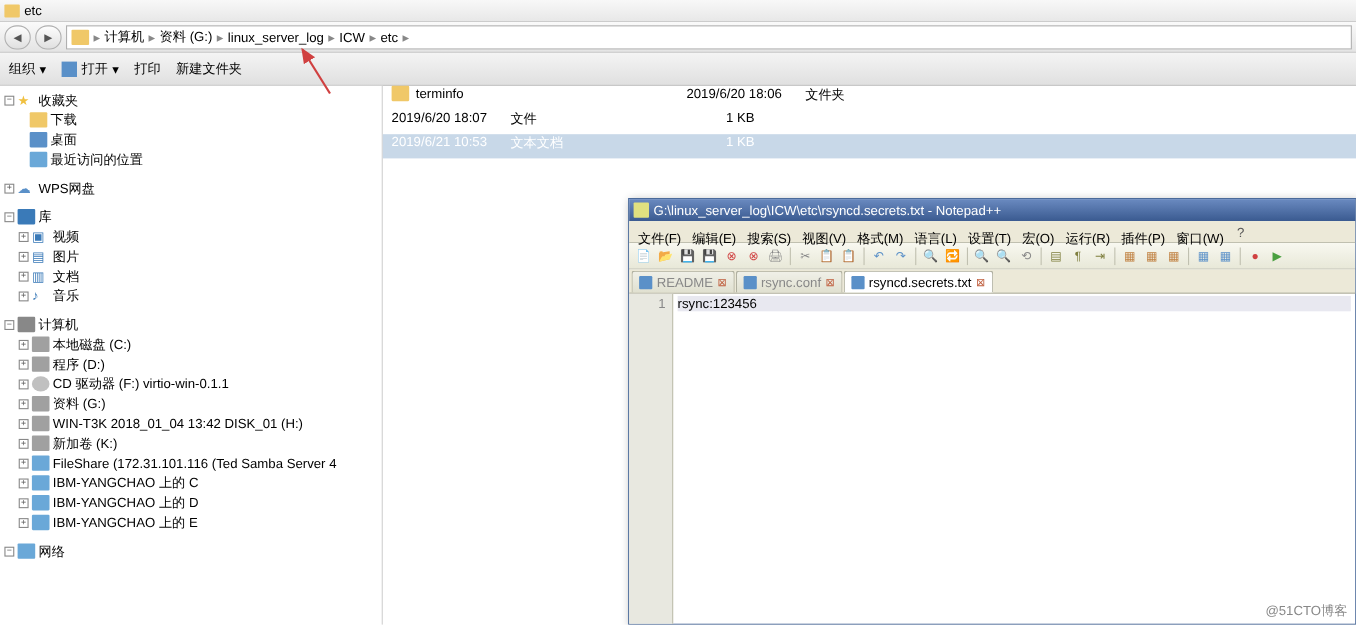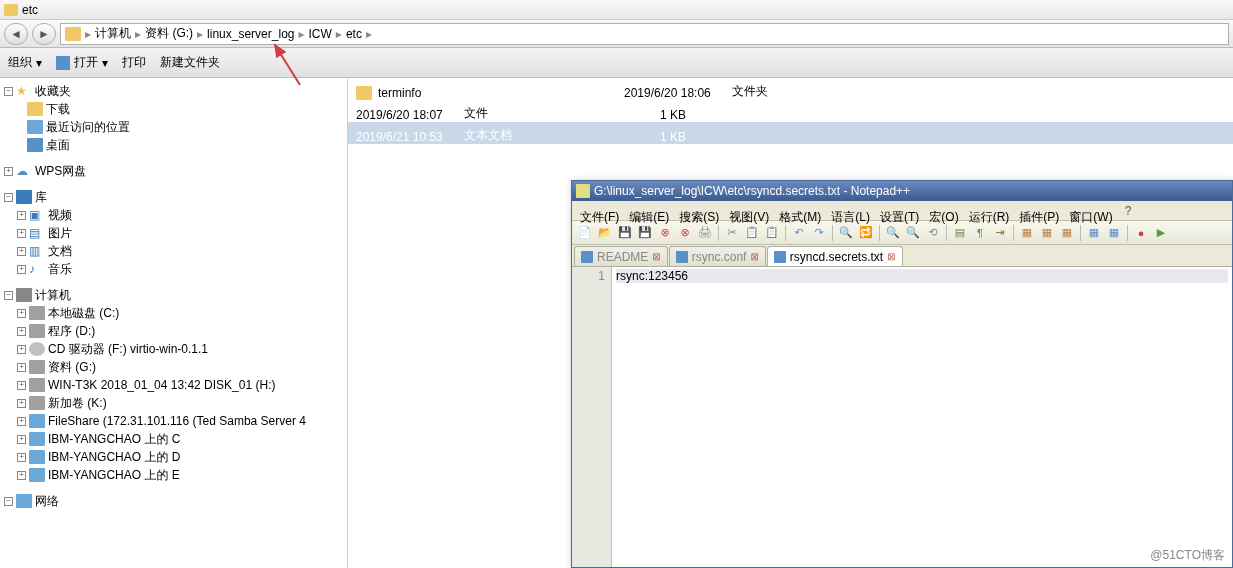--- a/index.html
+++ b/index.html
@@ -35,21 +35,21 @@
 .ic-comp { background: #888; border-radius: 1px; }
 .ic-disk { background: #a0a0a0; border-radius: 1px; }
 .ic-cd { background: #c0c0c0; border-radius: 50%; }
 .ic-net { background: #6aa8d8; border-radius: 1px; }
 .ind { display: inline-block; }
 
 .content { flex: 1; position: relative; }
 .col-header { height: 22px; background: linear-gradient(#fafafa, #e8e8e8); border-bottom: 1px solid #d0d0d0; display: flex; }
 .col { border-right: 1px solid #d0d0d0; padding: 3px 8px; display: flex; align-items: center; gap: 4px; }
 .col .sort { color: #888; font-size: 9px; }
-.file-row { display: flex; height: 22px; align-items: flex-end; }
+.file-row { display: flex; height: 22px; align-items: flex-start; }
 .file-row.sel { background: #c8d8e8; color: #fff; }
 .file-row .cell { padding: 0 8px; display: flex; align-items: center; gap: 6px; }
 .fic { width: 16px; height: 14px; }
 .fic-folder { background: #f0c868; border-radius: 1px; }
 .fic-file { background: #fff; border: 1px solid #aaa; }
 .fic-txt { background: #fff; border: 1px solid #aaa; position: relative; }
 
 .arrow-annotation { position: absolute; left: 270px; top: 40px; pointer-events: none; }
 .arrow-annotation svg { overflow: visible; }
 
@@ -118,27 +118,27 @@
         <span class="ic ic-star">★</span>
         <span class="link">收藏夹</span>
       </div>
     <div class="tree-item">
         <span class="ind" style="width:20px"></span>
         <span class="ic ic-folder"></span>
         <span>下载</span>
       </div>
     <div class="tree-item">
         <span class="ind" style="width:20px"></span>
+        <span class="ic ic-desktop"></span>
+        <span>桌面</span>
+      </div>
+    <div class="tree-item">
+        <span class="ind" style="width:20px"></span>
         <span class="ic ic-recent"></span>
         <span>最近访问的位置</span>
-      </div>
-    <div class="tree-item">
-        <span class="ind" style="width:20px"></span>
-        <span class="ic ic-desktop"></span>
-        <span>桌面</span>
       </div>
     <div style="height:8px"></div>
     <div class="tree-item">
         <span class="exp">+</span>
         <span class="ic ic-wps">☁</span>
         <span>WPS网盘</span>
       </div>
     <div style="height:8px"></div>
     <div class="tree-item">
         <span class="exp">−</span>

